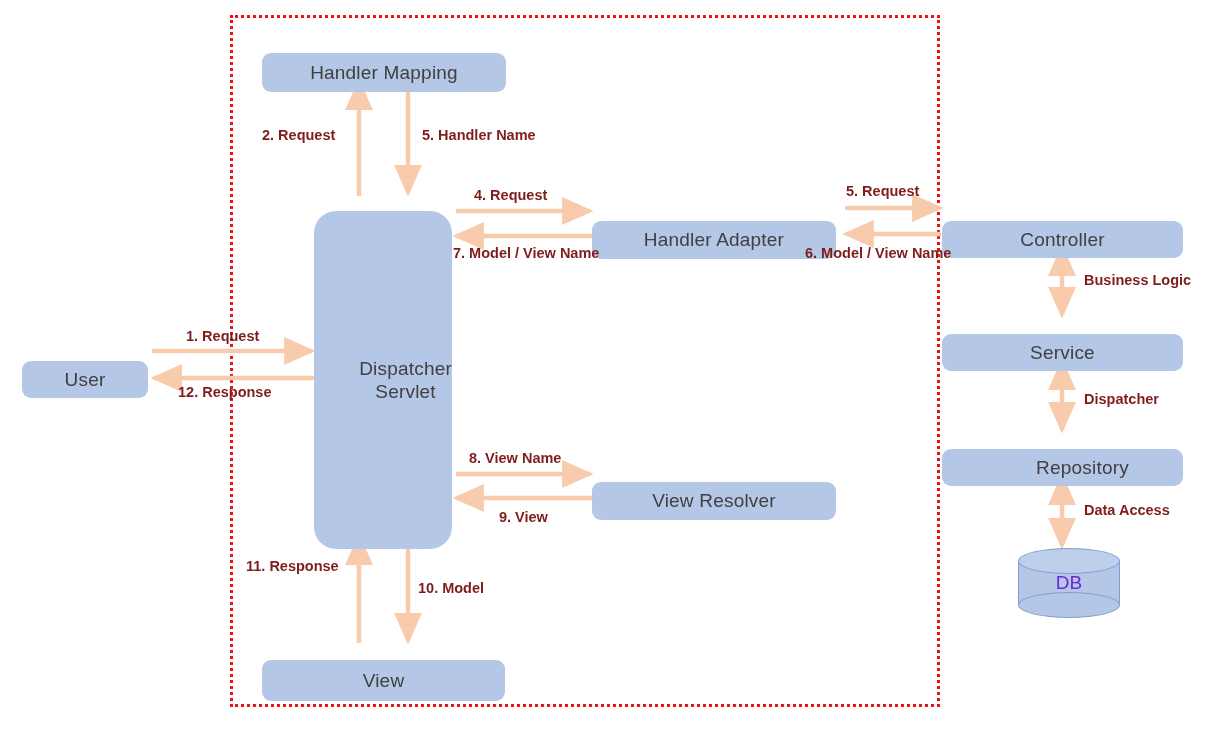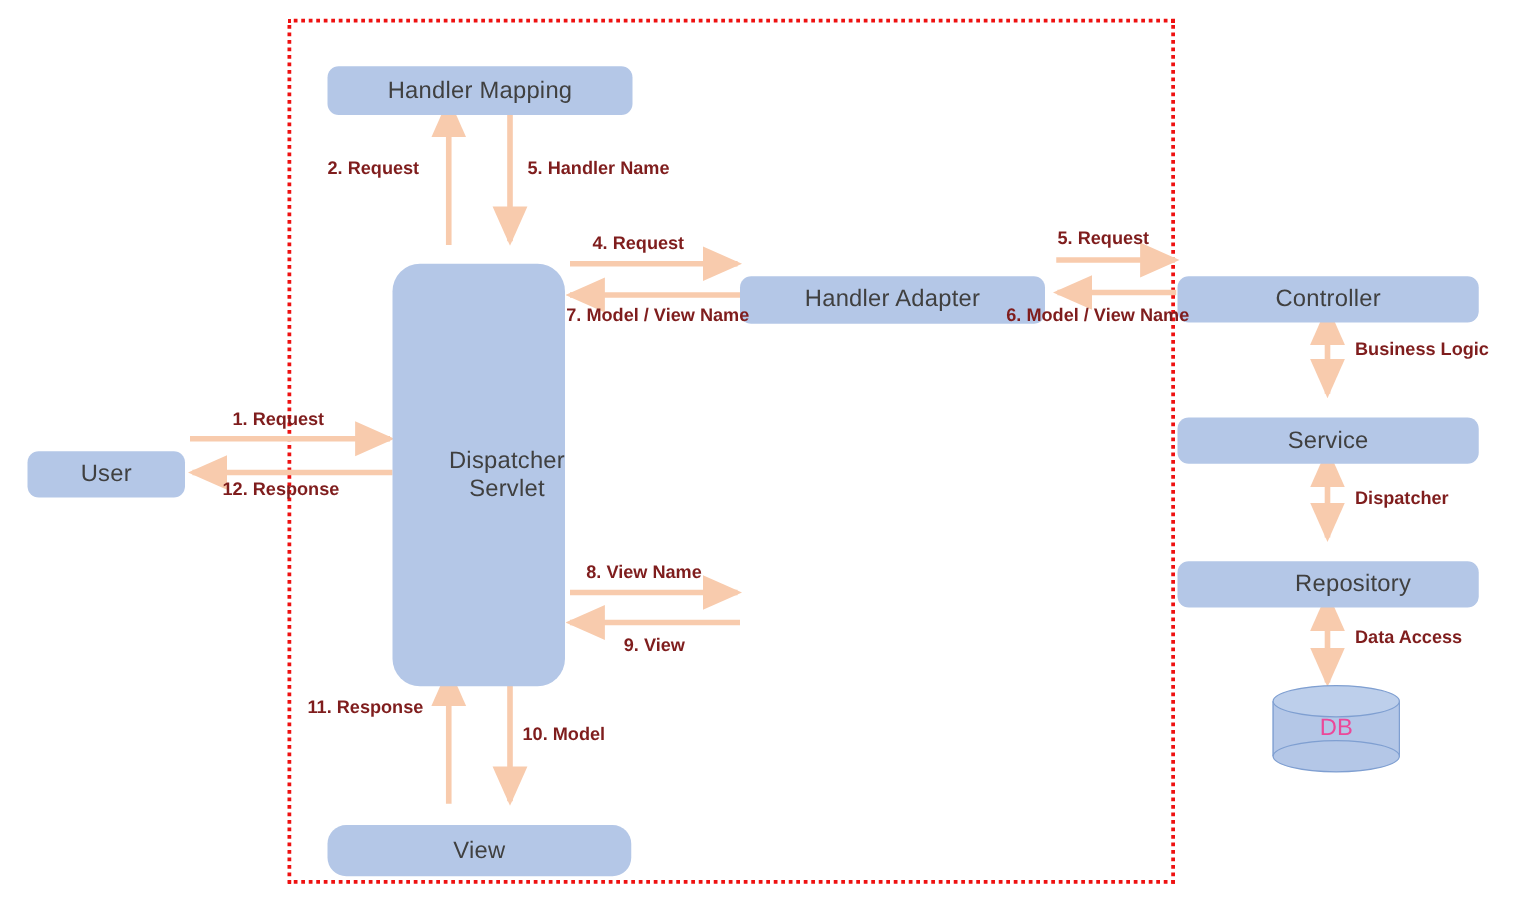--- a/index.html
+++ b/index.html
@@ -75,21 +75,21 @@
     border: 1.5px solid #7f9fd1;
     border-radius: 50%;
     box-sizing: border-box;
   }
   .db .db-label {
     position: absolute;
     left: 0; right: 0; top: 0; bottom: 0;
     display: flex;
     align-items: center;
     justify-content: center;
-    color: #ec4899;
+    color: #6d28d9;
     font-size: 19px;
     z-index: 3;
   }
 
   
   #arrows {
     position: absolute;
     left: 0; top: 0;
     width: 1220px;
     height: 730px;
@@ -167,22 +167,23 @@
   </div>
 
   <div class="node" style="left:592px; top:206px; width:244px; height:38px;">Handler Adapter</div>
 
   <div class="node" style="left:942px; top:206px; width:241px; height:37px;">Controller</div>
 
   <div class="node" style="left:942px; top:319px; width:241px; height:37px;">Service</div>
 
   <div class="node" style="left:942px; top:434px; width:241px; height:37px;padding-left:40px;">Repository</div>
 
-
-  <div class="node" style="left:262px; top:645px; width:243px; height:41px;border-radius:15px;">View</div>
+  <div class="node" style="left:592px; top:467px; width:244px; height:38px;">View Resolver</div>
+
+  <div class="node" style="left:262px; top:645px; width:243px; height:41px;">View</div>
 
   <div class="node" style="left:22px; top:346px; width:126px; height:37px;">User</div>
 
   <div class="db" style="left:1018px; top:548px; width:102px; height:70px;">
     <div class="body"></div>
     <div class="bottom-cap"></div>
     <div class="top-cap"></div>
     <div class="db-label">DB</div>
   </div>
 

